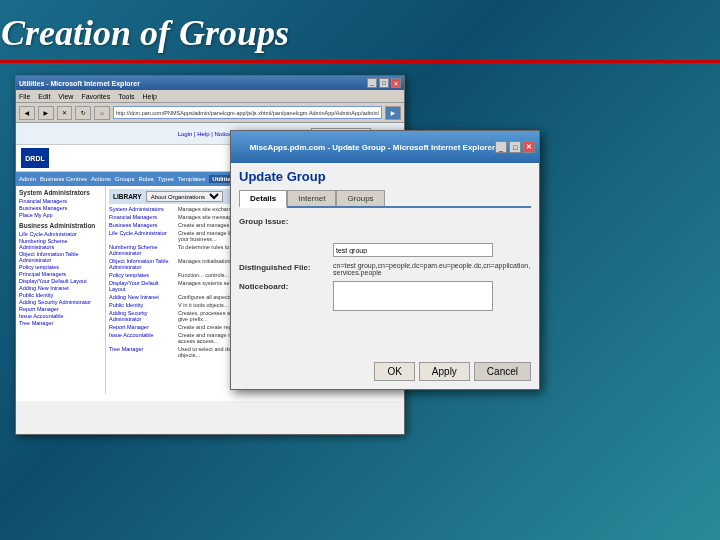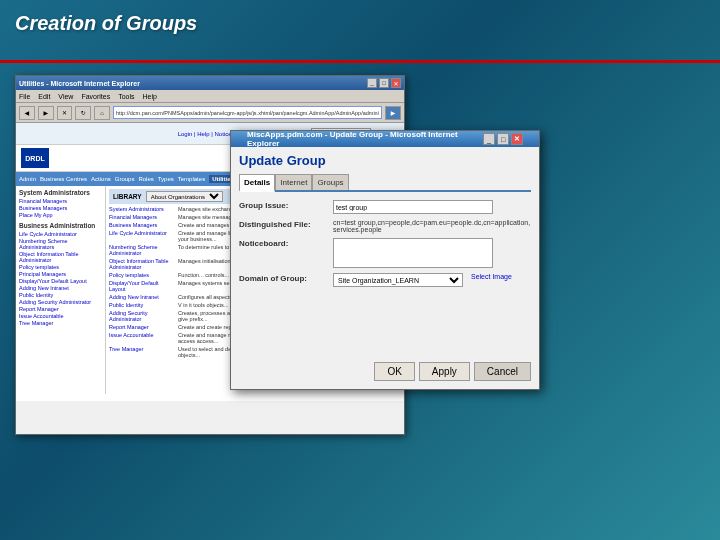--- a/index.html
+++ b/index.html
@@ -17,27 +17,28 @@
       width: 720px;
       height: 540px;
       background: linear-gradient(135deg, #1a6b8a 0%, #0d4d6b 40%, #2a8a9a 100%);
       position: relative;
     }
 
     
     .slide-title {
       position: absolute;
       top: 12px;
-      left: 15px;
-      font-size: 20px;
+      left: 1px;
+      font-size: 36px;
       font-weight: bold;
       font-style: italic;
       color: #ffffff;
       text-shadow: 1px 1px 3px rgba(0,0,0,0.4);
       z-index: 10;
+      font-family: Liberation Serif, serif;
     }
 
     
     .title-underline {
       position: absolute;
       top: 60px;
       left: 0;
       width: 720px;
       height: 3px;
       background: #cc0000;
@@ -291,25 +292,25 @@
       background: #f0f0f0;
       border: 1px solid #666;
       box-shadow: 3px 3px 10px rgba(0,0,0,0.6);
       font-family: 'Arial', sans-serif;
       font-size: 8px;
       z-index: 20;
     }
 
     .dialog-titlebar {
       background: linear-gradient(to bottom, #5b9bd5, #2a6aad);
-      height: 16px;
-      display: flex;
-      align-items: center;
-      justify-content: space-between;
-      padding: 0 16px;
+      height: 32px;
+      display: flex;
+      align-items: center;
+      justify-content: flex-end;
+      padding: 0 4px;
     }
 
     .dialog-title-text {
       color: white;
       font-size: 8px;
       font-weight: bold;
     }
 
     .dialog-controls {
       display: flex;
@@ -342,21 +343,21 @@
     }
 
     .dialog-tabs {
       display: flex;
       gap: 0;
       margin-bottom: 8px;
       border-bottom: 2px solid #4a7cb5;
     }
 
     .dialog-tab {
-      padding: 3px 4px;
+      padding: 3px 10px;
       font-size: 8px;
       background: #d4d0c8;
       border: 1px solid #999;
       border-bottom: none;
       cursor: pointer;
       color: #333;
     }
 
     .dialog-tab.active {
       background: white;
@@ -388,20 +389,21 @@
       flex: 1;
     }
 
     .form-input {
       width: 160px;
       height: 14px;
       border: 1px solid #999;
       font-size: 7px;
       padding: 0 2px;
       background: white;
+      margin-top: 27px;
     }
 
     .form-textarea {
       width: 160px;
       height: 30px;
       border: 1px solid #999;
       font-size: 7px;
       padding: 2px;
       background: white;
       resize: none;
@@ -653,27 +655,20 @@
         <input class="form-input" type="text" value="test group" style="">
       </div>
       <div class="form-row">
         <span class="form-label">Distinguished File:</span>
         <span class="form-value dn-value">cn=test group,cn=people,dc=pam.eu=people.dc,cn=application,services.people</span>
       </div>
       <div class="form-row">
         <span class="form-label">Noticeboard:</span>
         <textarea class="form-textarea" style=""></textarea>
       </div>
-      <div class="form-row">
-        <span class="form-label">Domain of Group:</span>
-        <select class="form-select">
-          <option>Site Organization_LEARN</option>
-        </select>
-        <a class="select-image-link">Select Image</a>
-      </div>
     </div>
 
     <div class="dialog-footer">
       <button class="footer-btn primary">OK</button>
       <button class="footer-btn primary">Apply</button>
       <button class="footer-btn">Cancel</button>
     </div>
   </div>
 
 </div>

